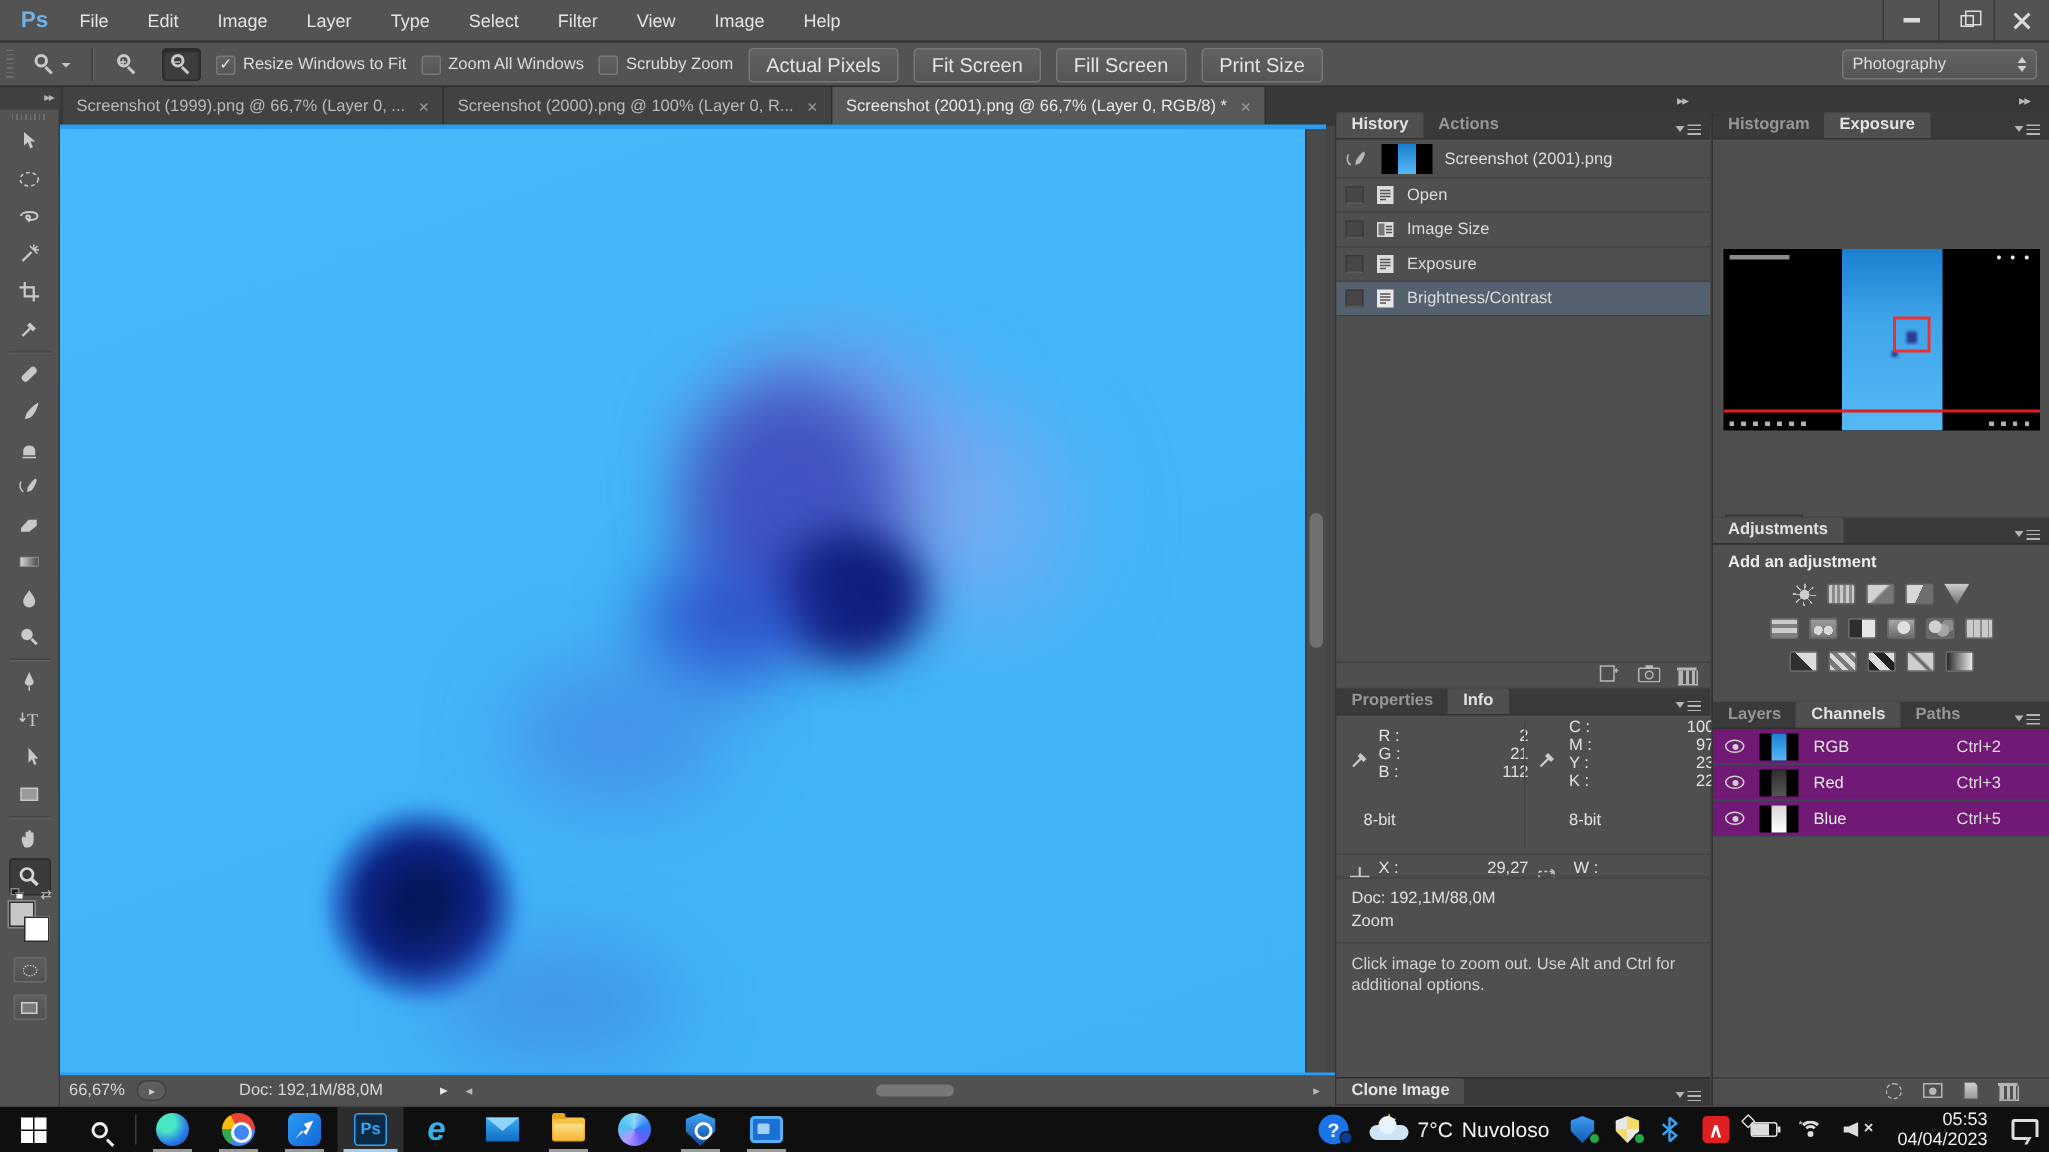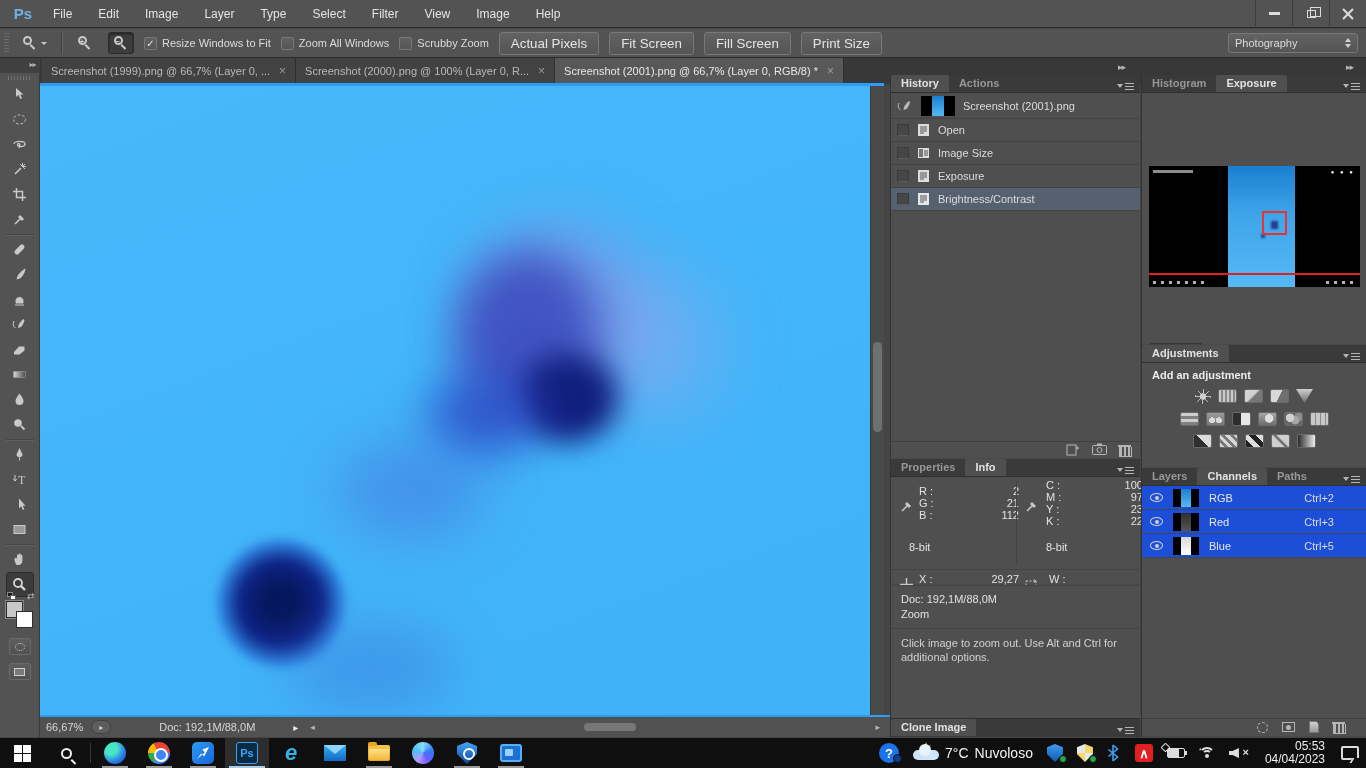--- a/index.html
+++ b/index.html
@@ -159,21 +159,21 @@
   .adj.photofilter{background:radial-gradient(circle at 60% 45%,#e0e0e0 0 4px,transparent 4.5px),linear-gradient(#a8a8a8,#6d6d6d)}
   .adj.chmixer{background:radial-gradient(circle at 30% 40%,#d0d0d0 0 4px,transparent 4.5px),radial-gradient(circle at 60% 60%,#a5a5a5 0 4px,transparent 4.5px),radial-gradient(circle at 80% 35%,#8d8d8d 0 4px,transparent 4.5px),#666}
   .adj.colorlookup{background:repeating-linear-gradient(90deg,#c9c9c9 0 4px,#8a8a8a 4px 5px),repeating-linear-gradient(#c9c9c9 0 4px,#8a8a8a 4px 5px)}
   .adj.invert{background:linear-gradient(45deg,#2f2f2f 50%,#dcdcdc 50%)}
   .adj.posterize{background:repeating-linear-gradient(45deg,#d8d8d8 0 3px,#7a7a7a 3px 6px)}
   .adj.threshold{background:linear-gradient(45deg,#222 25%,#ddd 25% 50%,#222 50% 75%,#ddd 75%)}
   .adj.gradmap{background:linear-gradient(45deg,#cfcfcf 40%,#555 50%,#cfcfcf 60%),linear-gradient(-45deg,#999,#444)}
   .adj.selective{background:linear-gradient(90deg,#2a2a2a,#ededed)}
 
   
-  .chrow{display:flex;align-items:center;height:24px;background:#1d4ed8;border-bottom:1px solid #3e4855;padding-left:8px;gap:10px;color:#e8e8e8}
+  .chrow{display:flex;align-items:center;height:24px;background:#701a75;border-bottom:1px solid #3e4855;padding-left:8px;gap:10px;color:#e8e8e8}
   .eye{width:13px;height:9px;border:1px solid #cfcfcf;border-radius:50%;position:relative}
   .eye:after{content:"";position:absolute;left:3.5px;top:1.5px;width:4px;height:4px;background:#cfcfcf;border-radius:50%}
   .chthumb{width:26px;height:18px;background:#000;position:relative}
   .chthumb .cstrip{position:absolute;left:8px;top:0;width:10px;height:18px}
   .chname{flex:1}
   .chkey{margin-right:32px;color:#dedede}
   .chbot{position:absolute;left:0;bottom:1px;width:100%;height:17px;border-top:1px solid #3c3c3c;display:flex;align-items:center;justify-content:flex-end;gap:14px;padding-right:22px}
   .ic-dashcircle{width:11px;height:11px;border:1px dashed #b5b5b5;border-radius:50%}
   .ic-savesel{width:13px;height:10px;border:1px solid #b5b5b5;display:flex;align-items:center;justify-content:center}
   .ic-savesel i{width:5px;height:5px;background:#b5b5b5;border-radius:50%}

